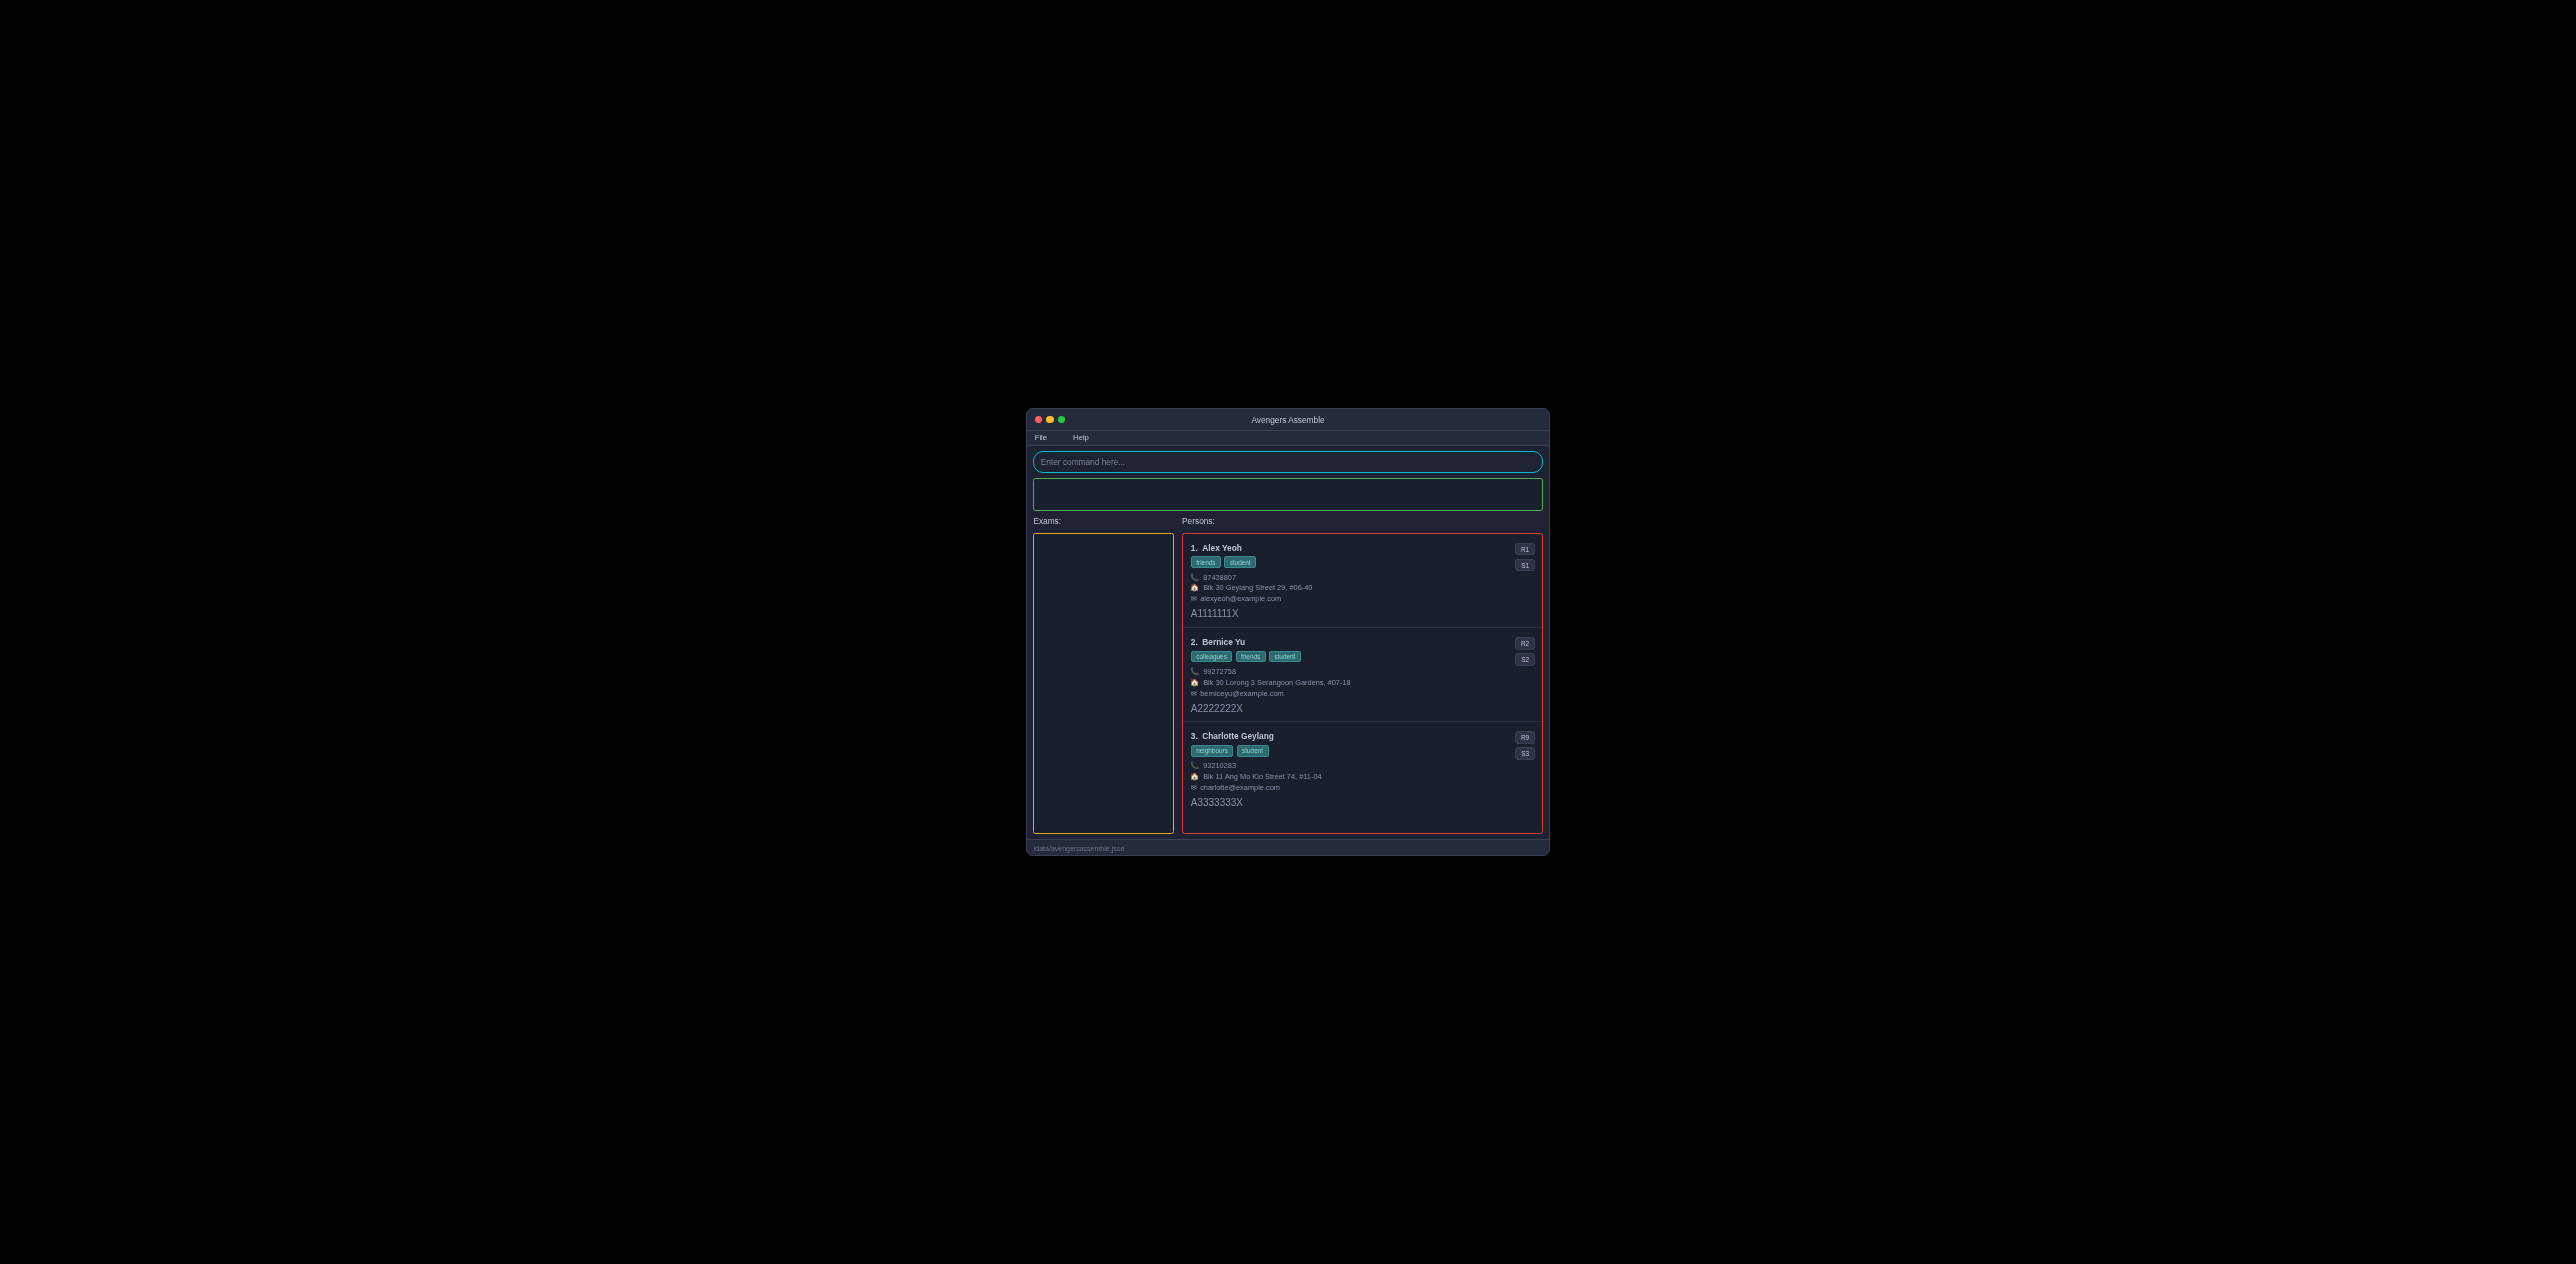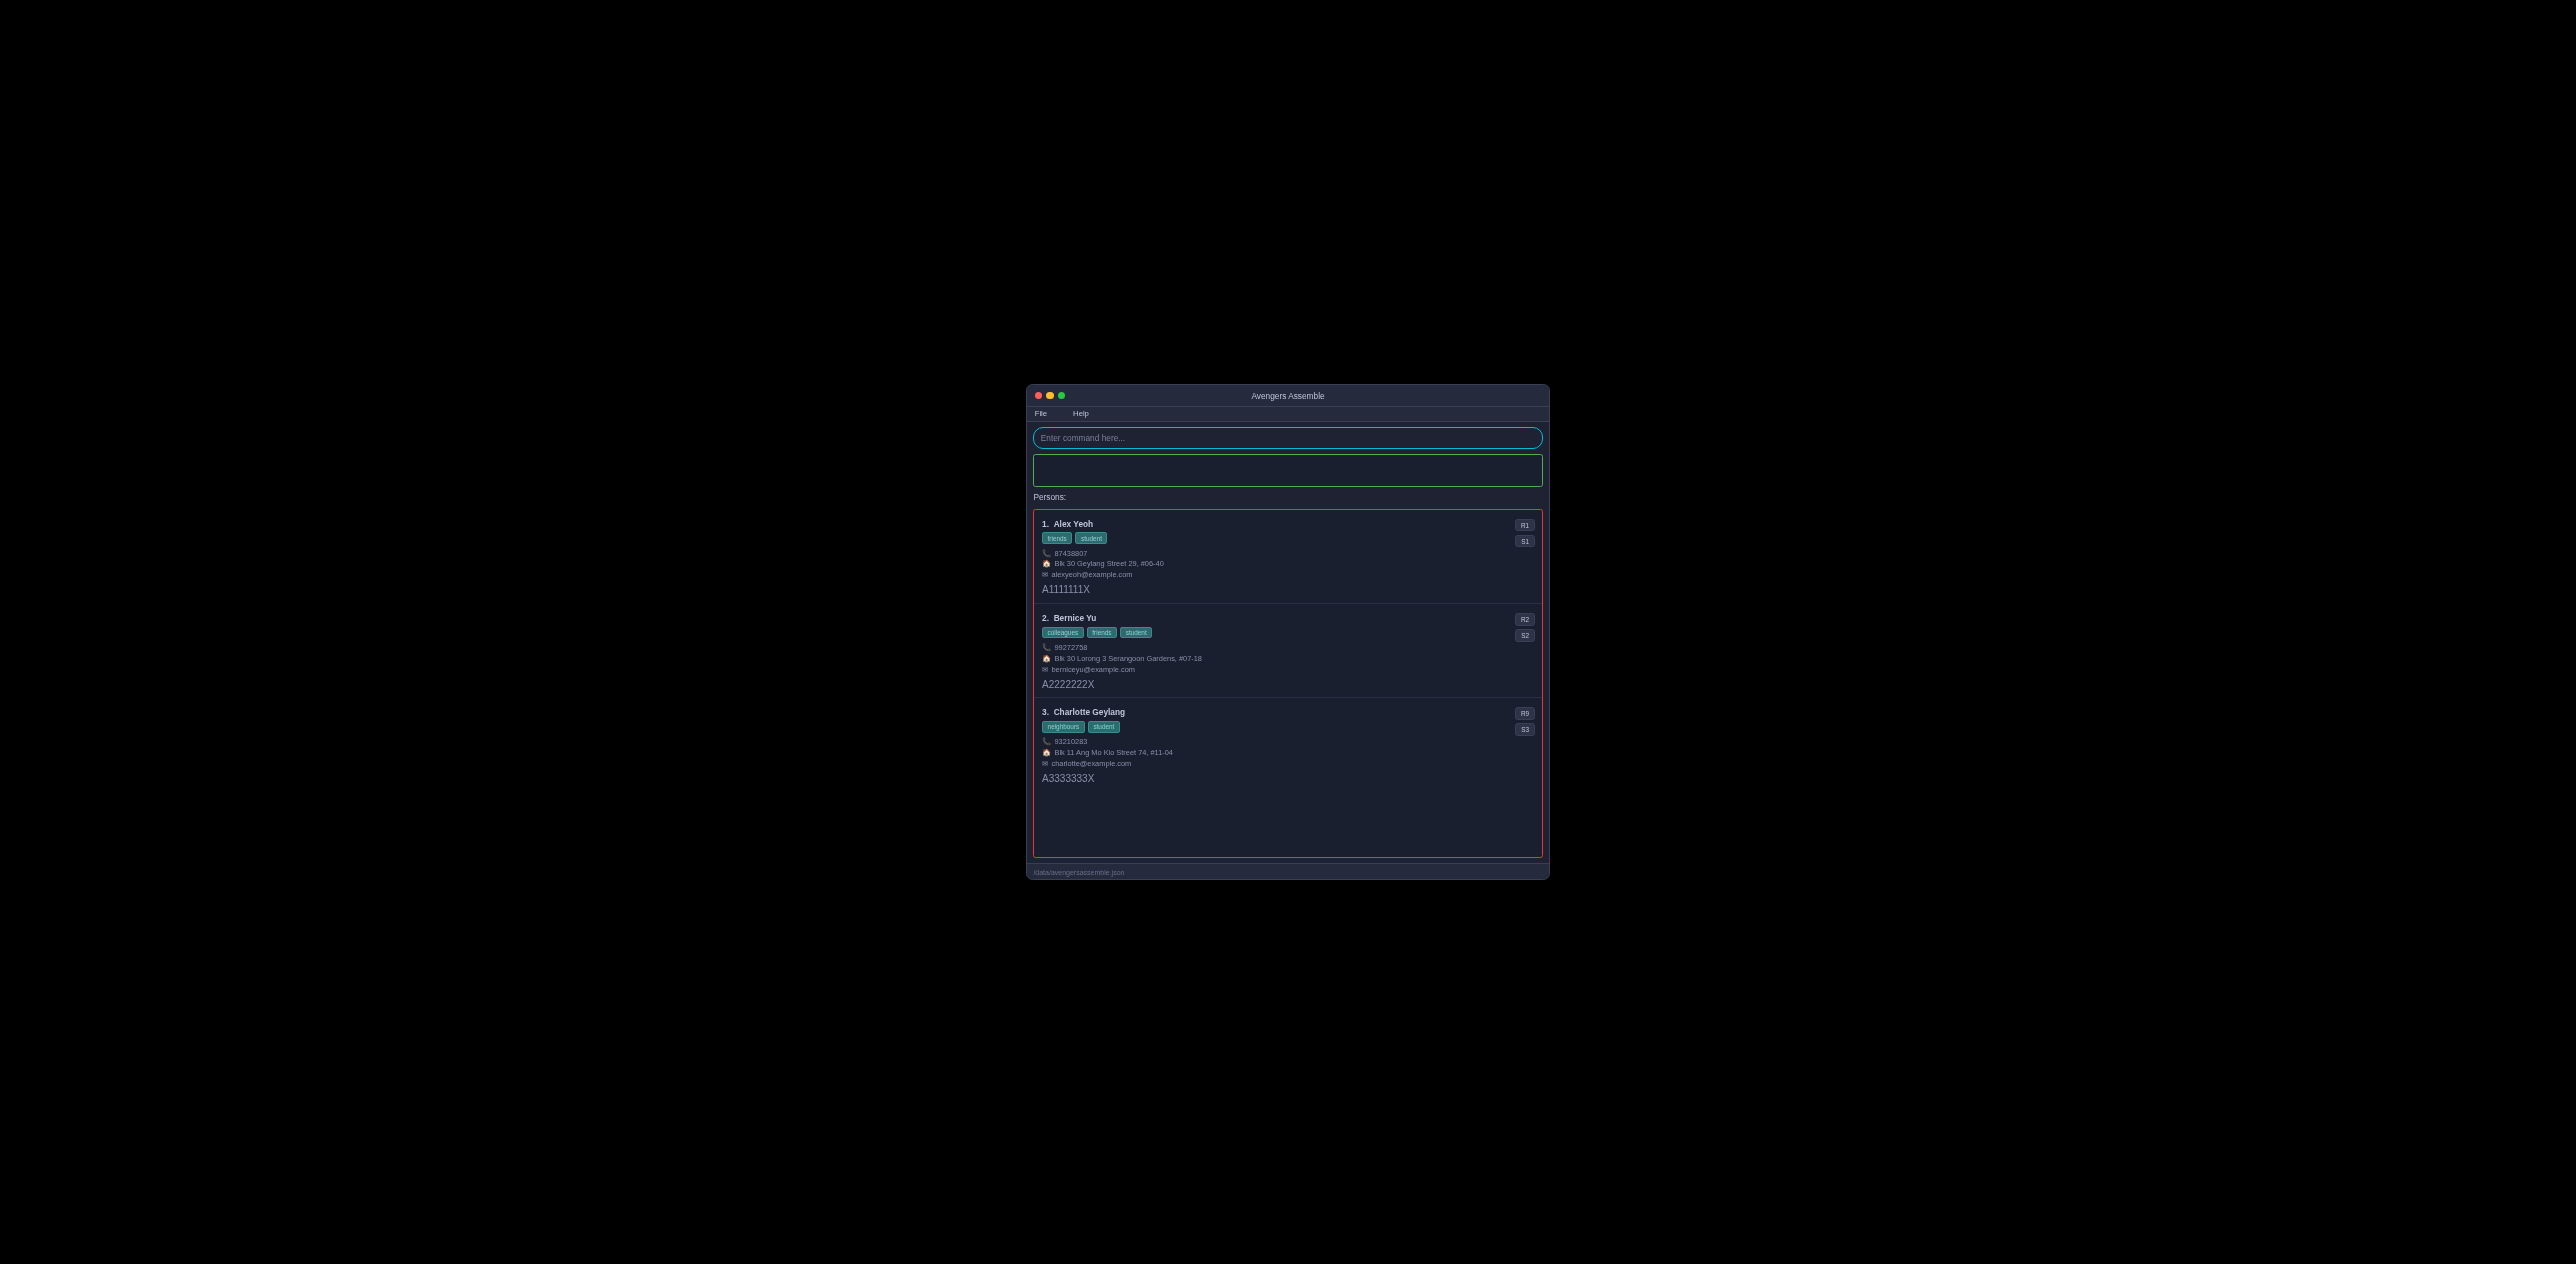--- a/index.html
+++ b/index.html
@@ -111,21 +111,21 @@
       height: 301px;
     }
     .persons-panel {
       flex: 1;
       position: relative;
     }
     .persons-list {
       border: 1.3px solid #e53935;
       border-radius: 2.6px;
       background: #1a1f30;
-      height: 349px;
+      height: 301px;
       overflow-y: auto;
     }
     .person-entry {
       padding: 9px 7.7px 7.7px 7.7px;
       border-bottom: 0.6px solid #2a2f45;
       position: relative;
     }
     .person-entry:last-child { border-bottom: none; }
     .person-name {
       color: #c0c4d8;
@@ -212,20 +212,24 @@
       <input class="command-input" type="text" placeholder="Enter command here..." style="">
     </div>
   </div>
 
   <div class="output-area-wrapper">
     <div class="output-area"></div>
   </div>
 
   <div class="main-content">
 
+    <div class="exams-panel">
+      <div class="section-title">Exams:</div>
+      <div class="exams-list"></div>
+    </div>
 
     <div class="persons-panel">
       <div class="section-title">Persons:</div>
       <div class="persons-list">
 
         <div class="person-entry">
           <div class="person-name">
             <span>1.</span>
             &nbsp;<span>Alex Yeoh</span>
           </div>

